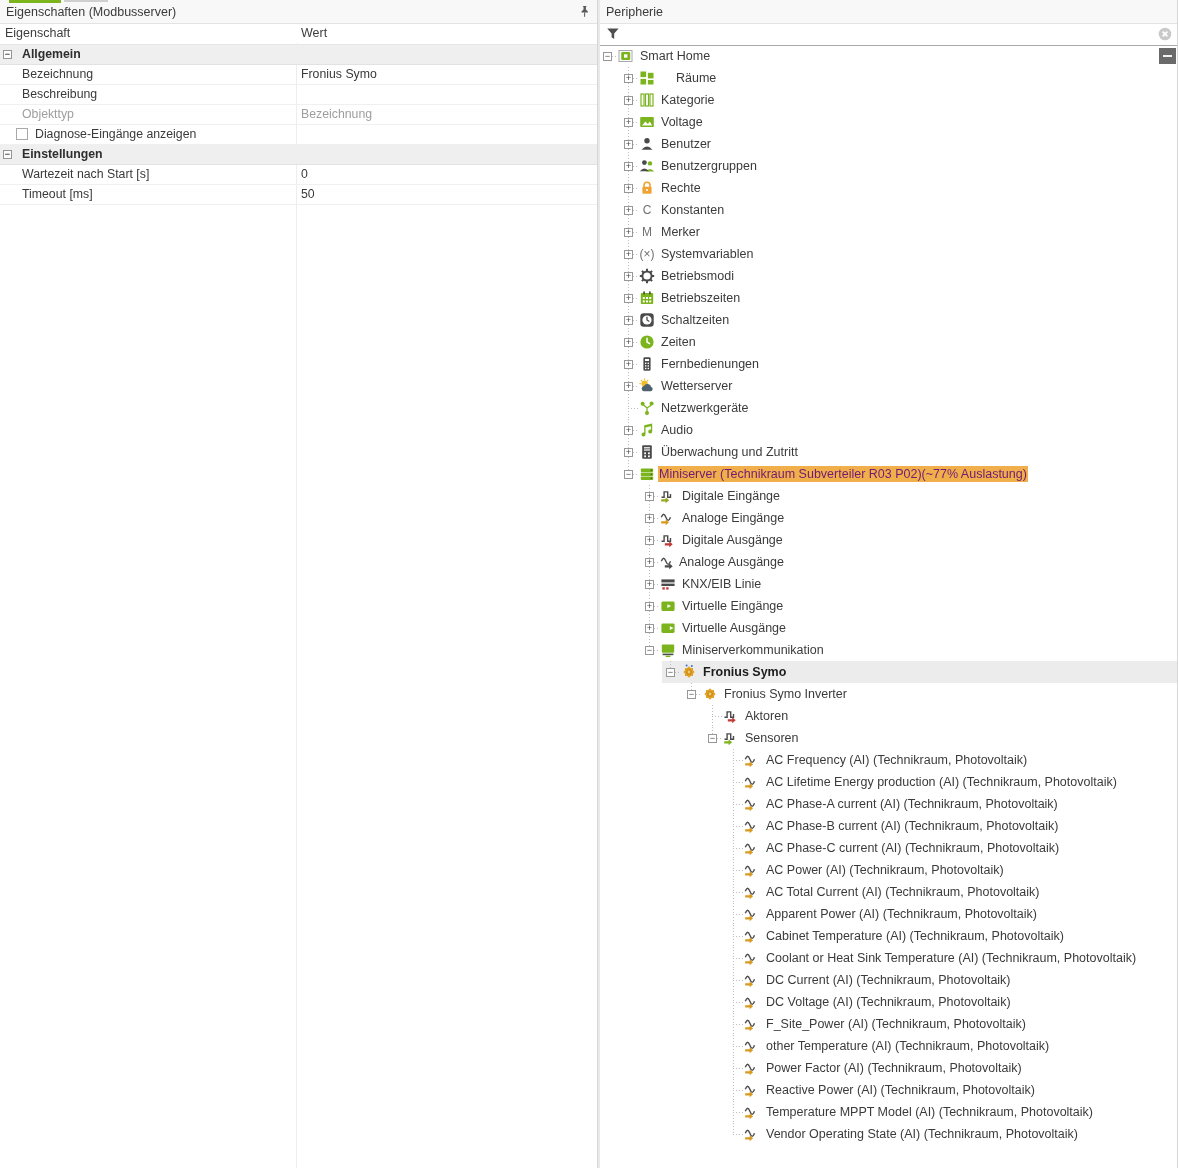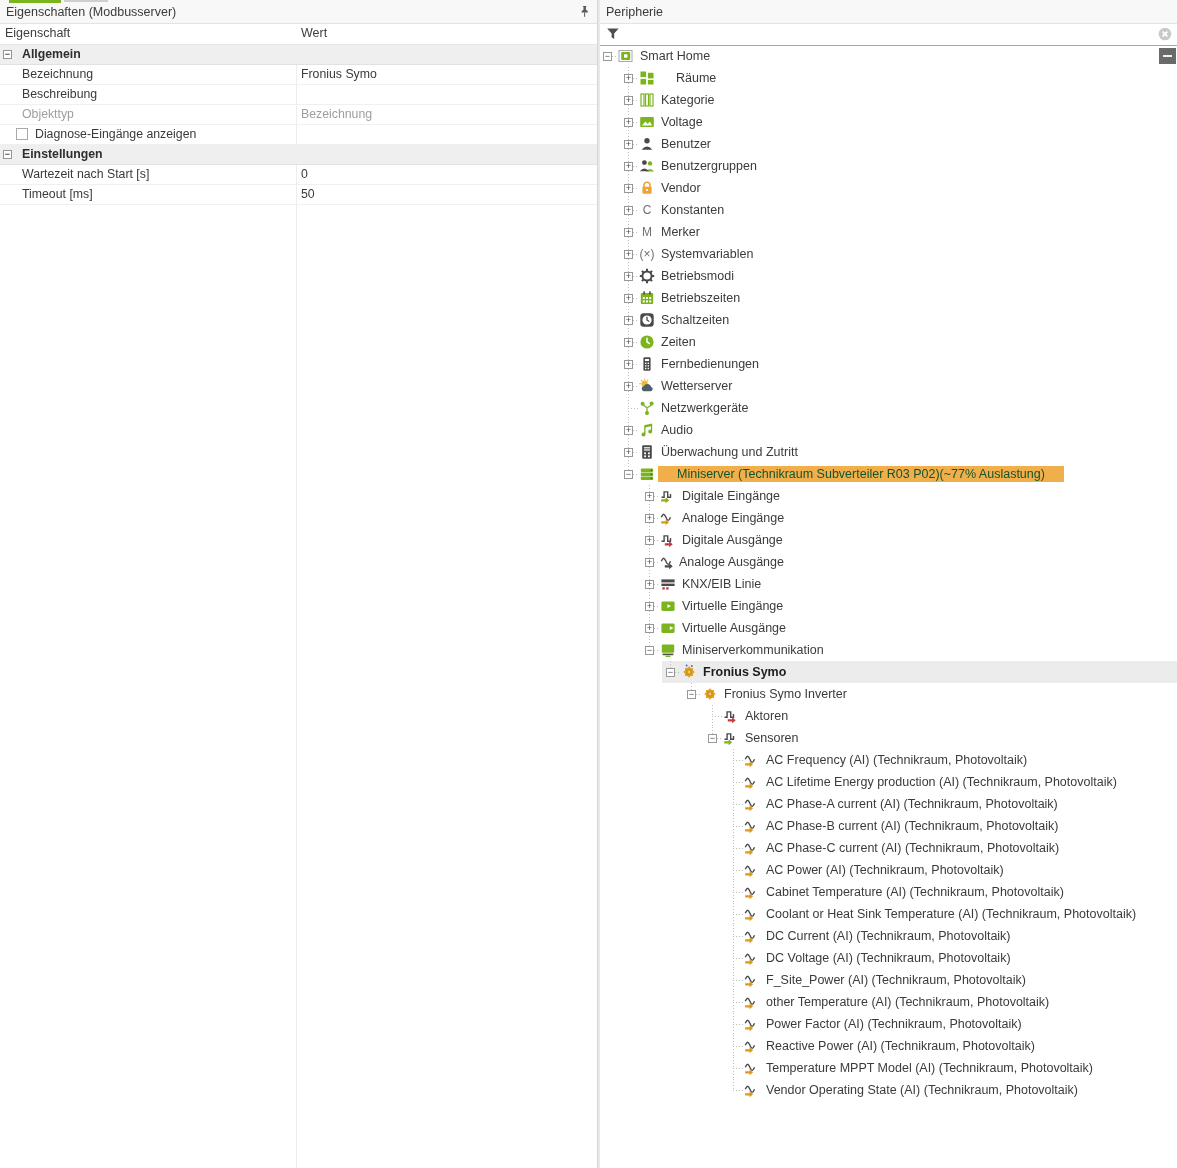--- a/index.html
+++ b/index.html
@@ -48,21 +48,21 @@
   .guide{position:absolute;width:1px;
     background-image:repeating-linear-gradient(to bottom,#bdbdbd 0 1px,transparent 1px 3px);}
   .stub{position:absolute;top:11px;height:1px;
     background-image:repeating-linear-gradient(to right,#bdbdbd 0 1px,transparent 1px 3px);}
   .tbox{position:absolute;top:7px;width:9px;height:9px;background:#fff;
     border:1px solid #989898;box-sizing:border-box;font-size:9px;
     line-height:6px;text-align:center;color:#4a4a4a;cursor:pointer;}
   .ticon{position:absolute;top:3px;width:16px;height:16px;}
   .ticon svg{display:block;}
   .tlabel{position:absolute;top:3px;line-height:16px;}
-  .tlabel.hl{background:#f1af4b;color:#14532d;padding:0 19px;margin-left:-3px;}
+  .tlabel.hl{background:#f1af4b;color:#701a75;padding:0 1px;margin-left:-3px;}
   .tlabel.bold{font-weight:bold;color:#1d1d1d;}
   .selbg{position:absolute;top:0;bottom:0;right:0;background:#ececec;}
   .txt-icon{position:absolute;top:3px;width:16px;height:16px;text-align:center;
     color:#707070;font-size:12px;line-height:16px;}
   #collapse-btn{position:absolute;right:1px;top:3px;width:17px;height:16px;
     background:#6a6a6a;cursor:pointer;}
   #collapse-btn::after{content:"";position:absolute;left:4px;top:7px;
     width:9px;height:2px;background:#f2f2f2;}
 </style>
 </head>
@@ -230,21 +230,21 @@
         <span class="guide" style="left:28px;top:16px;bottom:0;"></span>
         <span class="stub" style="left:33px;width:6px;"></span>
         <span class="tbox" style="left:24px;">+</span>
         <span class="ticon" style="left:39px;">
           <svg width="16" height="16" viewBox="0 0 16 16">
             <path d="M5 7V5.2a3 3 0 016 0V7" fill="none" stroke="#f0a232" stroke-width="1.6"></path>
             <rect x="3.4" y="6.8" width="9.2" height="7" rx="1" fill="#f0a232"></rect>
             <circle cx="8" cy="10" r="1.1" fill="#fff"></circle>
           </svg>
         </span>
-        <span class="tlabel" style="left:61px;">Vendor</span>
+        <span class="tlabel" style="left:61px;">Rechte</span>
       </div>
       <div class="trow">
         <span class="guide" style="left:28px;top:0;height:7px;"></span>
         <span class="guide" style="left:28px;top:16px;bottom:0;"></span>
         <span class="stub" style="left:33px;width:6px;"></span>
         <span class="tbox" style="left:24px;">+</span>
         <span class="txt-icon" style="left:39px;">C</span>
         <span class="tlabel" style="left:61px;">Konstanten</span>
       </div>
       <div class="trow">
@@ -671,20 +671,44 @@
       <div class="trow">
         <span class="guide" style="left:133px;top:0;height:11px;"></span>
         <span class="guide" style="left:133px;top:11px;bottom:0;"></span>
         <span class="stub" style="left:133px;width:11px;"></span>
         <span class="ticon" style="left:144px;">
           <svg width="16" height="16" viewBox="0 0 16 16">
             <path d="M1.3 7.3q2.3-6.2 4.6 0t4.6 0" fill="none" stroke="#4a4a4a" stroke-width="1.4"></path>
             <path d="M1.2 11.2h4.4V9.3l3.5 3-3.5 3v-1.9H1.2z" fill="#d79a1f"></path>
           </svg>
         </span>
+        <span class="tlabel" style="left:166px;">AC Total Current (AI) (Technikraum, Photovoltaik)</span>
+      </div>
+      <div class="trow">
+        <span class="guide" style="left:133px;top:0;height:11px;"></span>
+        <span class="guide" style="left:133px;top:11px;bottom:0;"></span>
+        <span class="stub" style="left:133px;width:11px;"></span>
+        <span class="ticon" style="left:144px;">
+          <svg width="16" height="16" viewBox="0 0 16 16">
+            <path d="M1.3 7.3q2.3-6.2 4.6 0t4.6 0" fill="none" stroke="#4a4a4a" stroke-width="1.4"></path>
+            <path d="M1.2 11.2h4.4V9.3l3.5 3-3.5 3v-1.9H1.2z" fill="#d79a1f"></path>
+          </svg>
+        </span>
+        <span class="tlabel" style="left:166px;">Apparent Power (AI) (Technikraum, Photovoltaik)</span>
+      </div>
+      <div class="trow">
+        <span class="guide" style="left:133px;top:0;height:11px;"></span>
+        <span class="guide" style="left:133px;top:11px;bottom:0;"></span>
+        <span class="stub" style="left:133px;width:11px;"></span>
+        <span class="ticon" style="left:144px;">
+          <svg width="16" height="16" viewBox="0 0 16 16">
+            <path d="M1.3 7.3q2.3-6.2 4.6 0t4.6 0" fill="none" stroke="#4a4a4a" stroke-width="1.4"></path>
+            <path d="M1.2 11.2h4.4V9.3l3.5 3-3.5 3v-1.9H1.2z" fill="#d79a1f"></path>
+          </svg>
+        </span>
         <span class="tlabel" style="left:166px;">Cabinet Temperature (AI) (Technikraum, Photovoltaik)</span>
       </div>
       <div class="trow">
         <span class="guide" style="left:133px;top:0;height:11px;"></span>
         <span class="guide" style="left:133px;top:11px;bottom:0;"></span>
         <span class="stub" style="left:133px;width:11px;"></span>
         <span class="ticon" style="left:144px;">
           <svg width="16" height="16" viewBox="0 0 16 16">
             <path d="M1.3 7.3q2.3-6.2 4.6 0t4.6 0" fill="none" stroke="#4a4a4a" stroke-width="1.4"></path>
             <path d="M1.2 11.2h4.4V9.3l3.5 3-3.5 3v-1.9H1.2z" fill="#d79a1f"></path>

